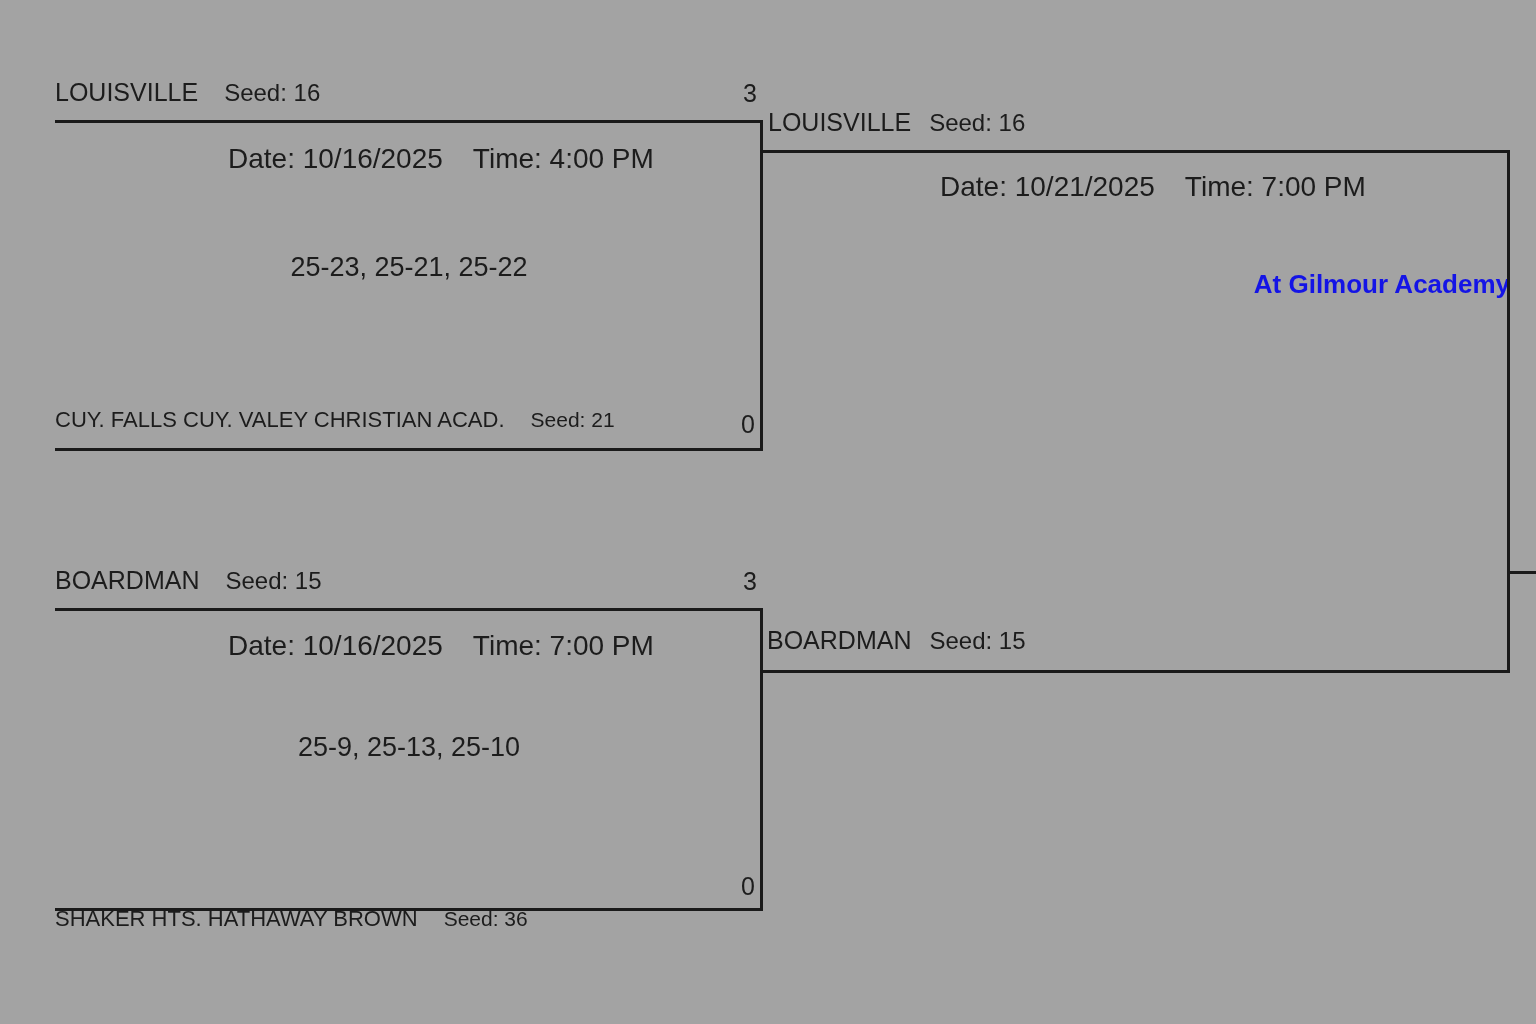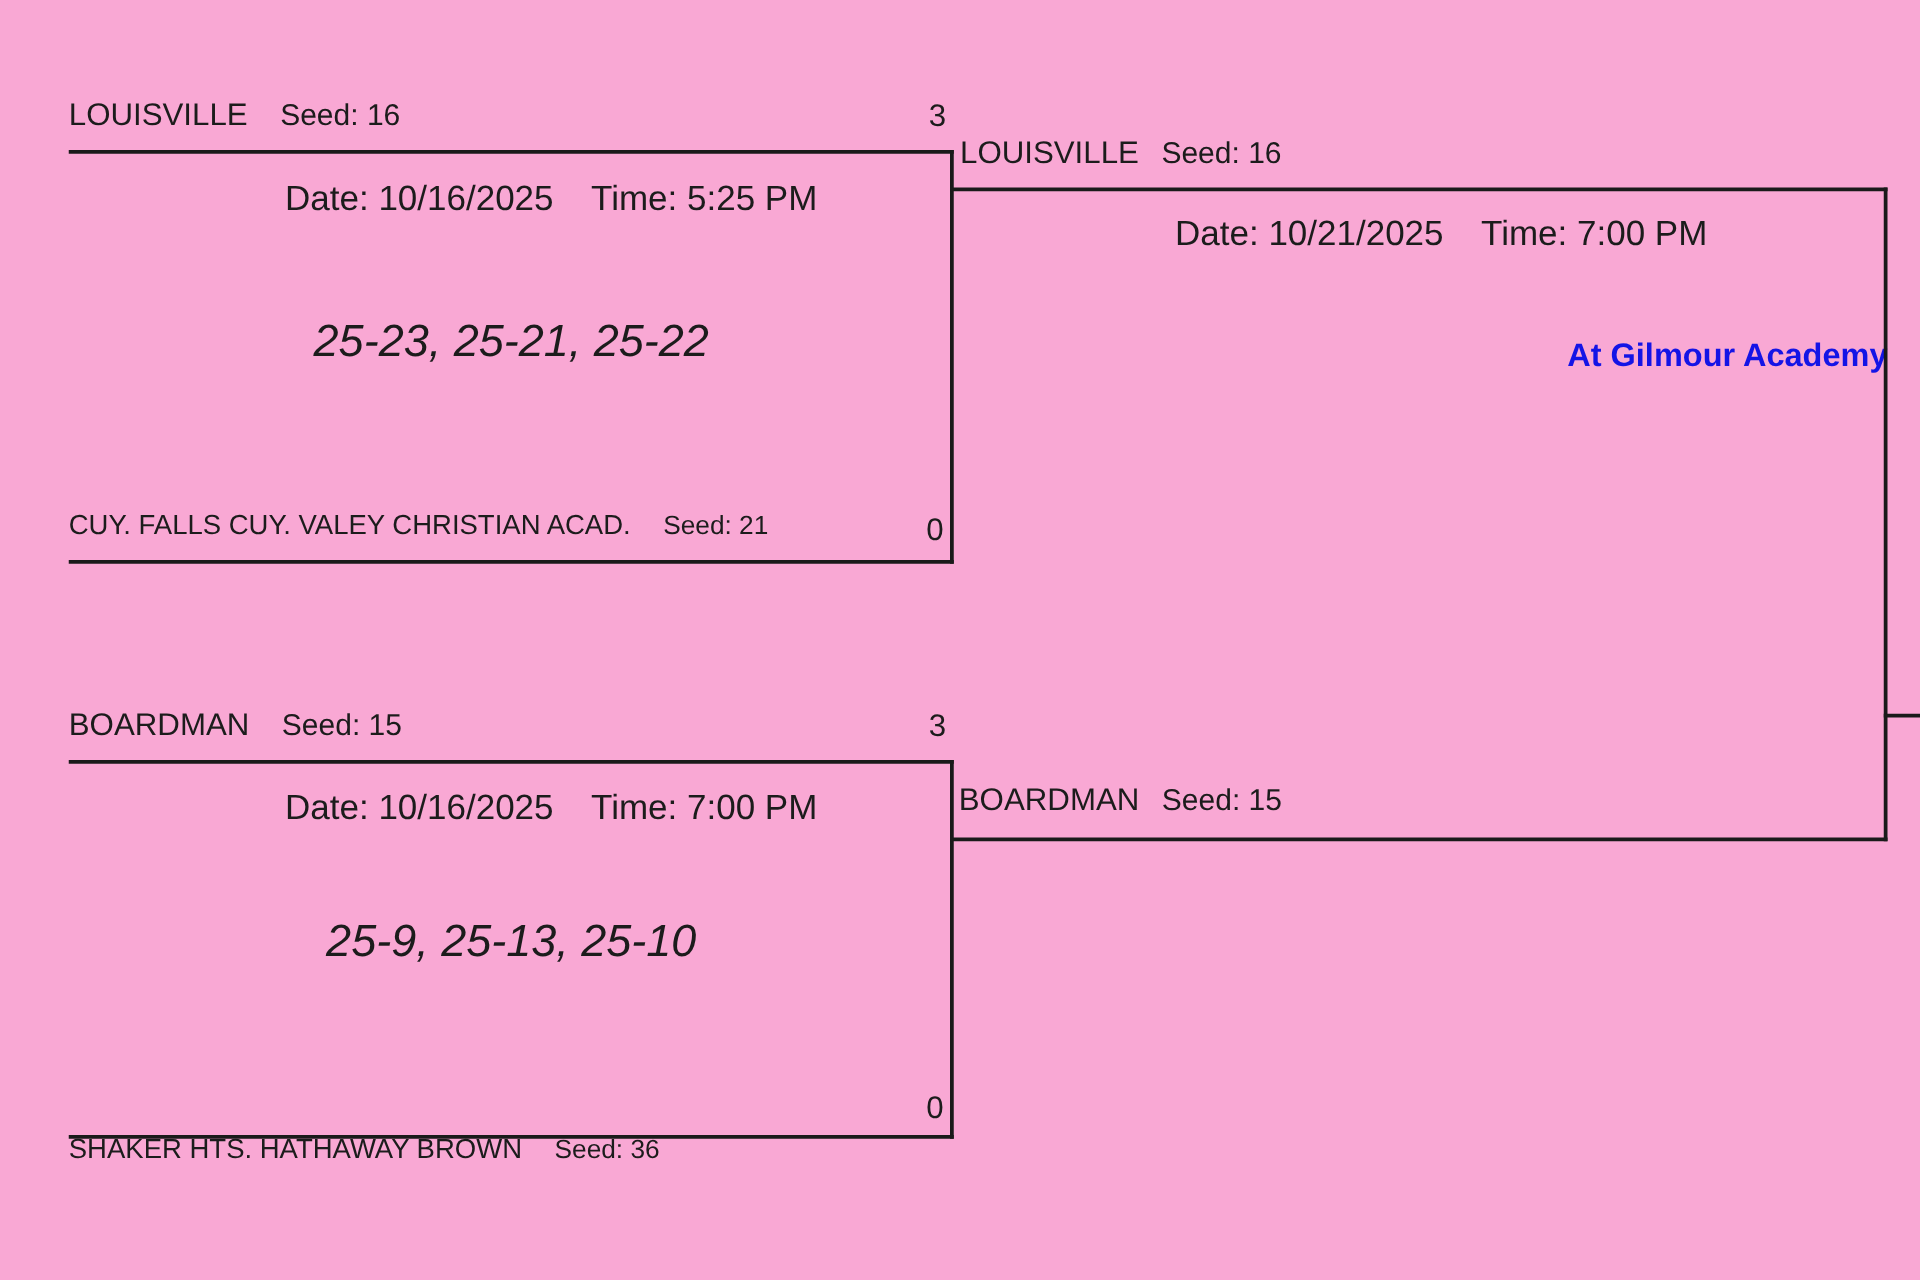--- a/index.html
+++ b/index.html
@@ -4,21 +4,21 @@
 <style>
   html, body {
     margin: 0;
     padding: 0;
     background: #ffffff;
   }
   .bracket {
     position: relative;
     width: 1536px;
     height: 1024px;
-    background: #f9a8d4;
+    background: #a3a3a3;
     font-family: "Liberation Sans", "DejaVu Sans", sans-serif;
     color: #1c1c1c;
     overflow: hidden;
   }
   .hline {
     position: absolute;
     height: 3px;
     background: #1a1a1a;
   }
   .vline {
@@ -47,24 +47,23 @@
   }
   .date-row {
     position: absolute;
     display: flex;
     gap: 30px;
     font-size: 28px;
     white-space: nowrap;
   }
   .sets {
     position: absolute;
-    font-size: 36px;
+    font-size: 27px;
     text-align: center;
     white-space: nowrap;
-    font-style: italic;
   }
   .center-line {
     position: absolute;
     text-align: right;
     white-space: nowrap;
   }
   .location {
     font-size: 26px;
     font-weight: bold;
     cursor: pointer;
@@ -79,21 +78,21 @@
     <div class="team-row gap26" style="left:55px; top:78px;">
       <span class="team-name">LOUISVILLE</span>
       <span class="seed">Seed: 16</span>
     </div>
     <div class="score" style="left:738px; top:79px;">3</div>
 
     <div class="hline" style="left:55px; top:120px; width:708px;"></div>
 
     <div class="date-row" style="left:228px; top:143px;">
       <span>Date: 10/16/2025</span>
-      <span>Time: 5:25 PM</span>
+      <span>Time: 4:00 PM</span>
     </div>
 
     <div class="sets" style="left:55px; top:252px; width:708px;">25-23, 25-21, 25-22</div>
 
     <div class="team-row gap26" style="left:55px; top:407px;">
       <span class="team-name-sm">CUY. FALLS CUY. VALEY CHRISTIAN ACAD.</span>
       <span class="seed-sm">Seed: 21</span>
     </div>
     <div class="score" style="left:736px; top:410px;">0</div>
 

